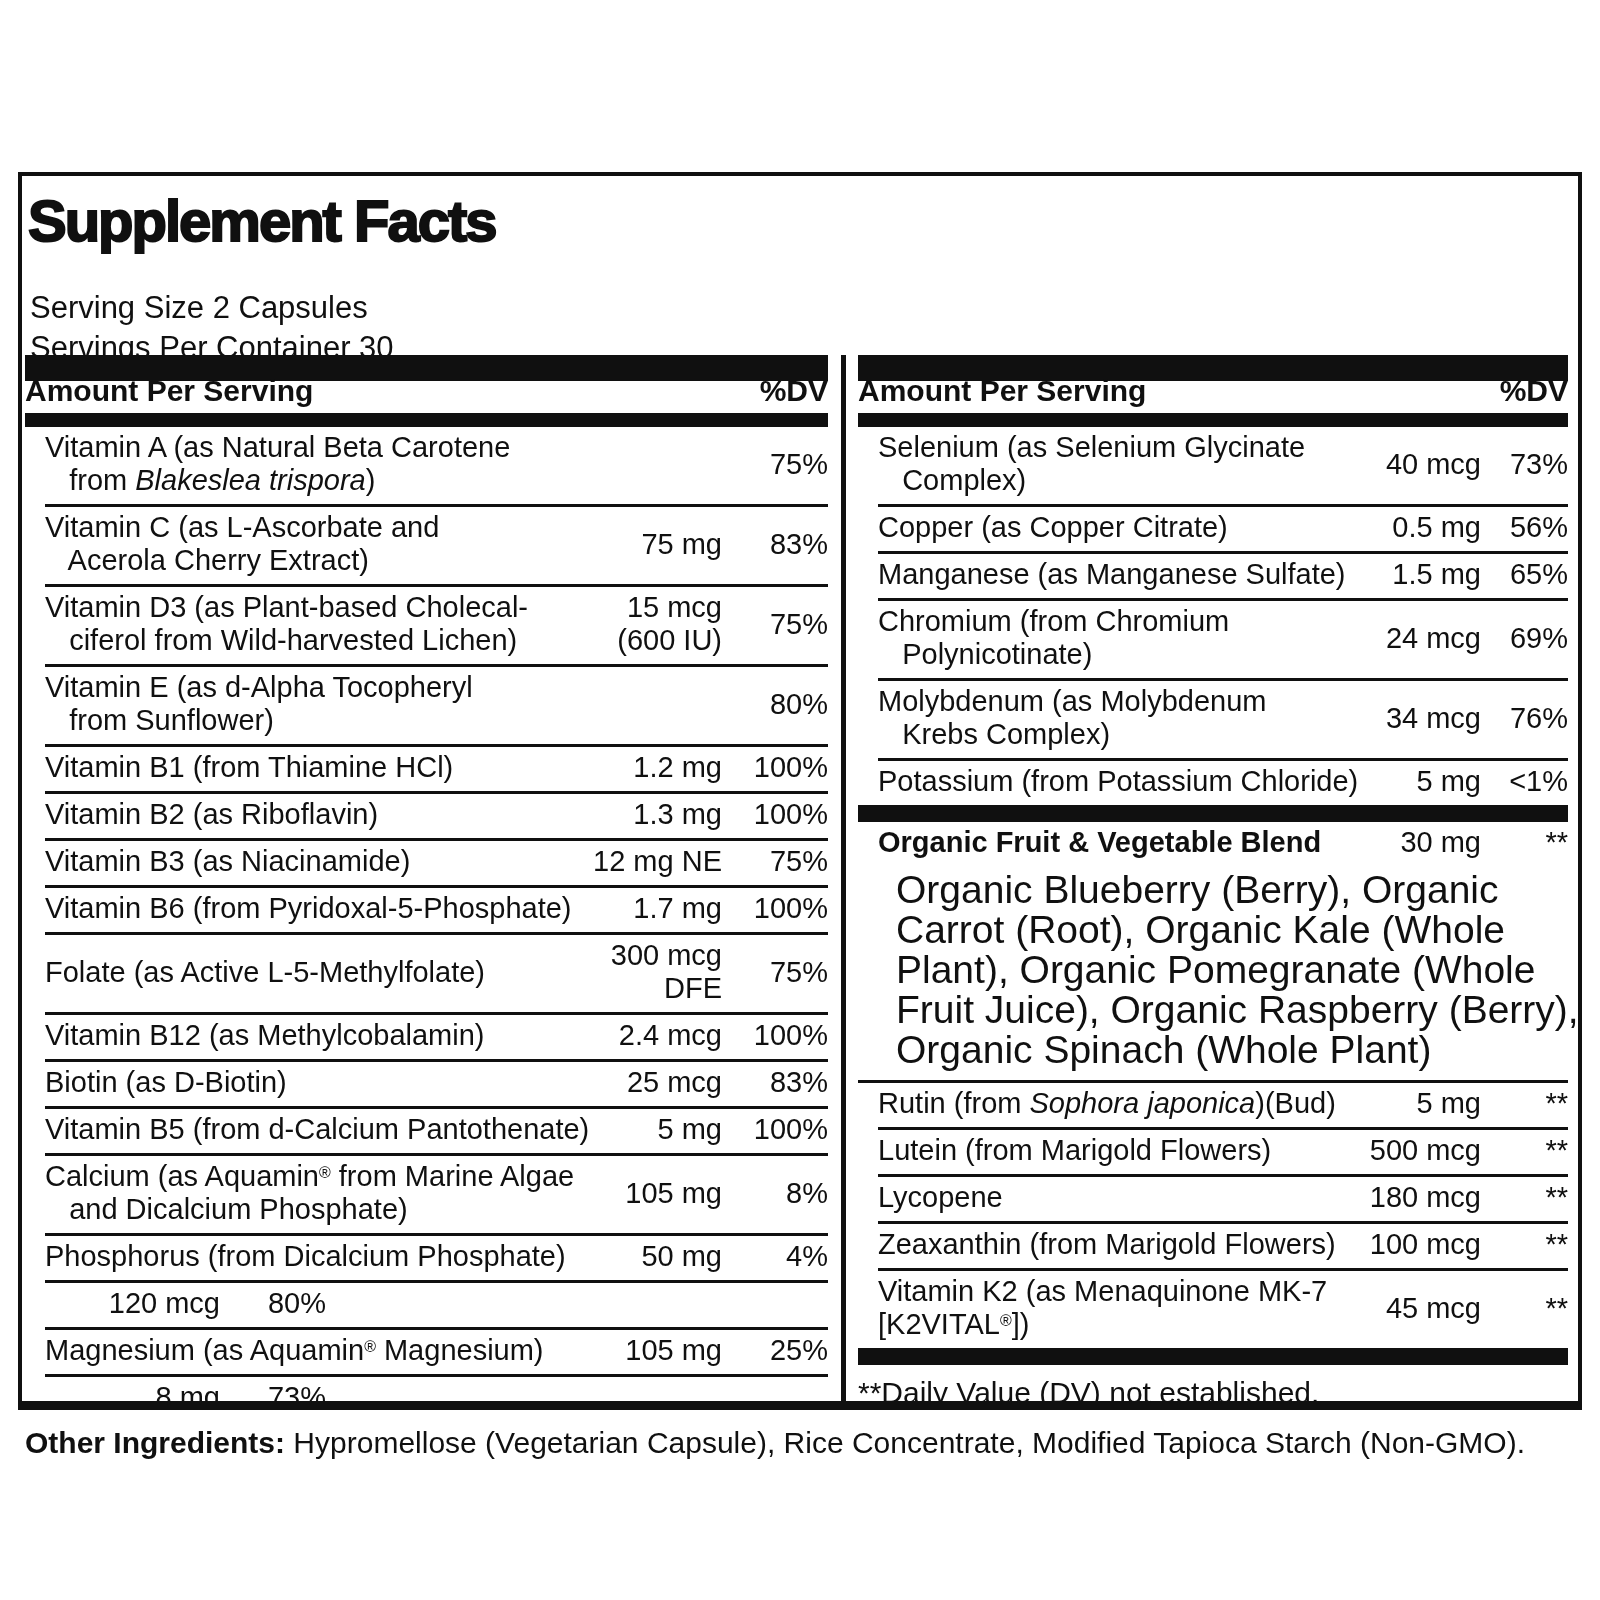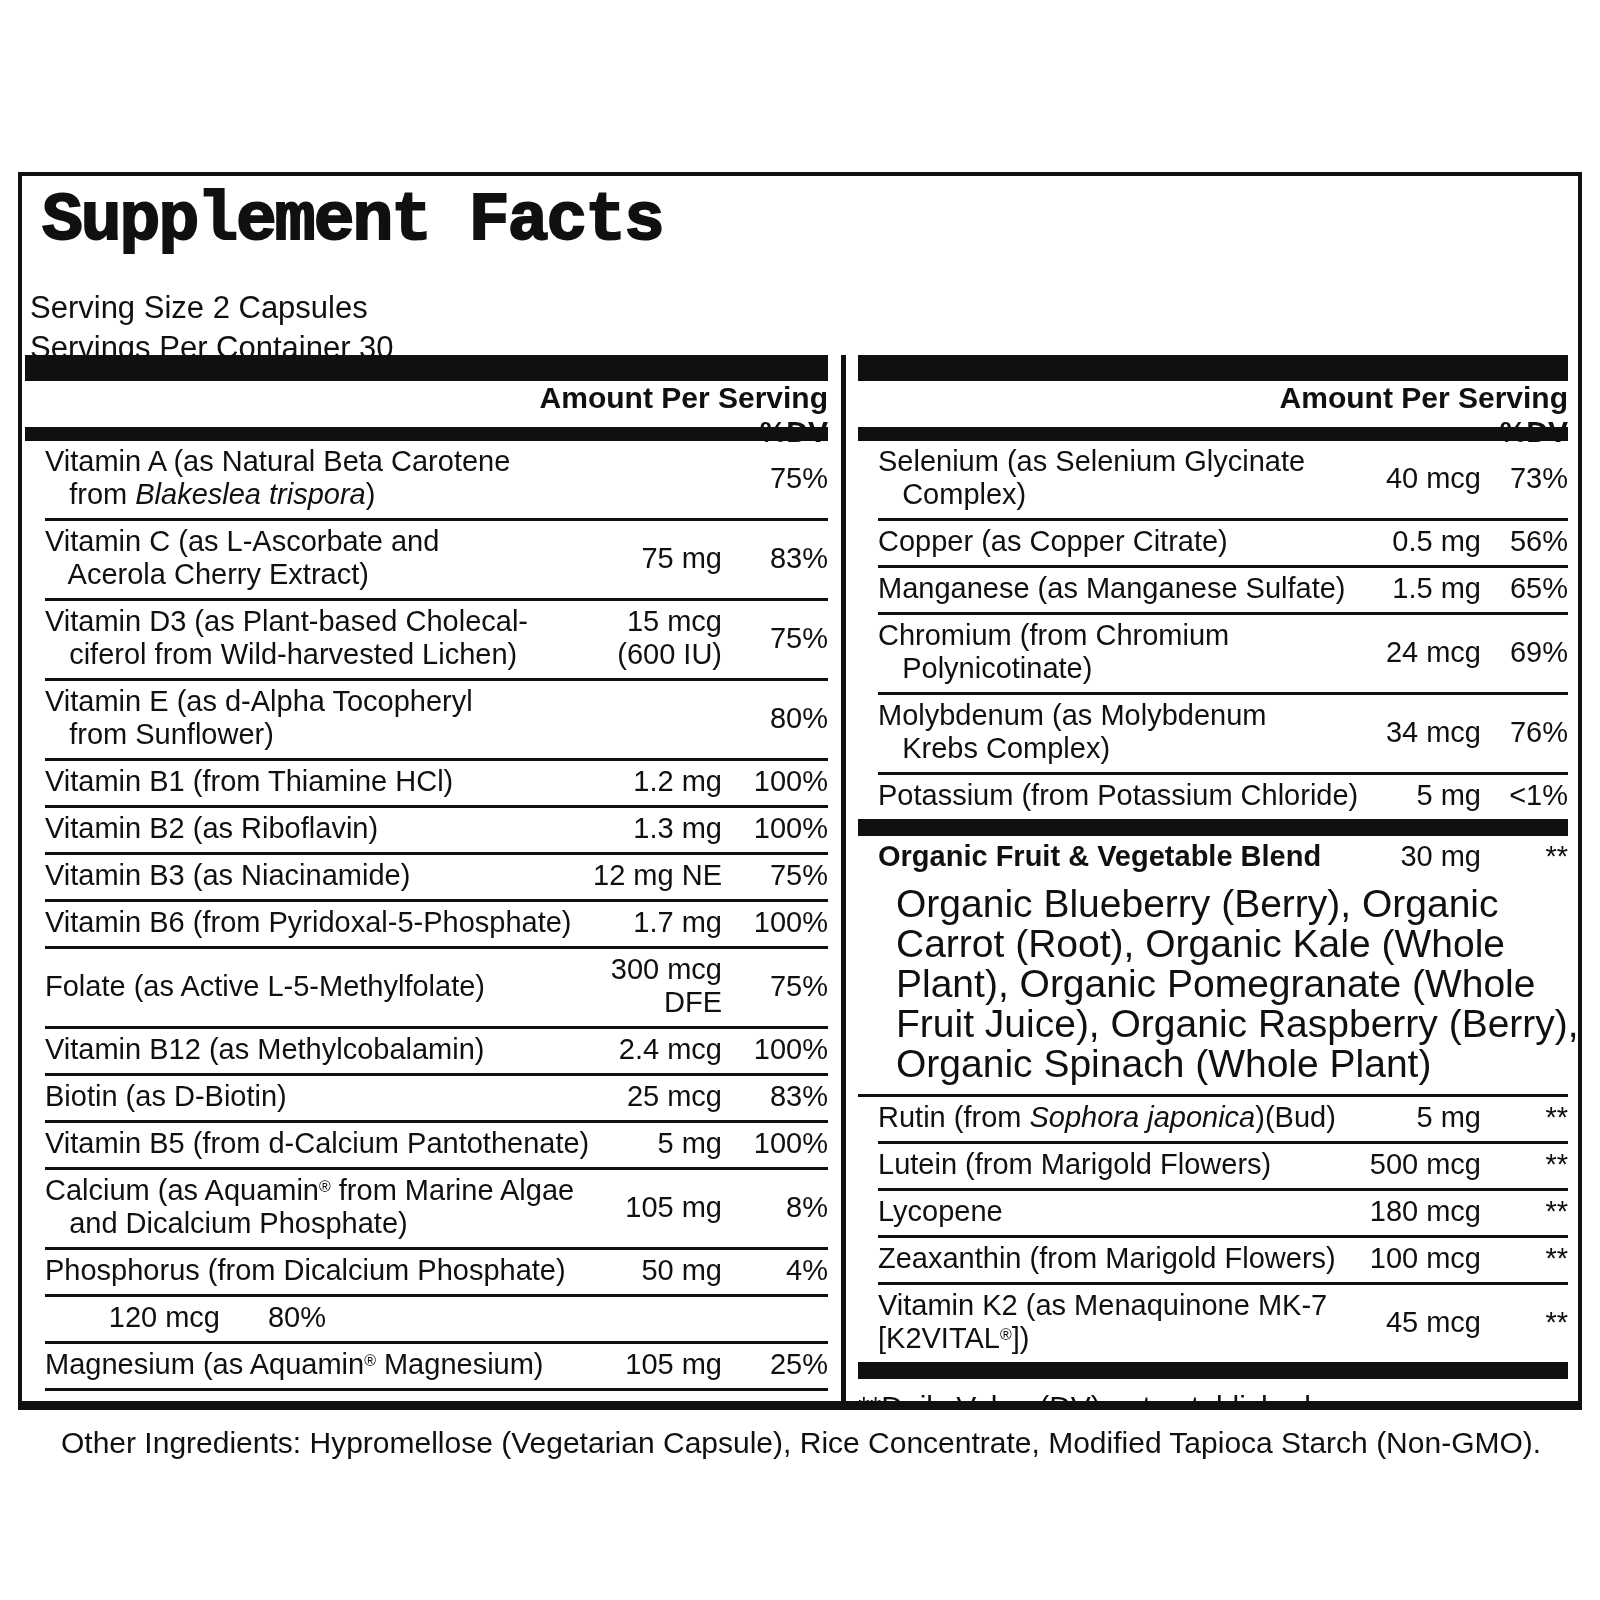--- a/index.html
+++ b/index.html
@@ -7,34 +7,34 @@
     width:1600px;height:1600px;position:relative;
     font-family:"Liberation Sans","DejaVu Sans",sans-serif;
     color:#101010;
   }
   .panel{
     position:absolute;left:18px;top:172px;width:1564px;height:1238px;
     border:4px solid #101010;border-bottom-width:9px;
     box-sizing:border-box;overflow:hidden;background:#fff;
   }
   .title{
-    margin:2px 0 0 20px;
-    font-size:68px;font-weight:bold;letter-spacing:-2px;line-height:86px;font-family:Liberation Mono, monospace;
+    margin:2px 0 0 6px;
+    font-size:58px;font-weight:bold;letter-spacing:-2px;line-height:86px;
     -webkit-text-stroke:2px #101010;
   }
   .serving{margin:24px 0 0 8px;font-size:31px;line-height:40px;}
   .col{position:absolute;top:179px;}
   .col-left{left:3px;width:803px;}
   .col-right{left:836px;width:710px;}
   .divider{position:absolute;left:819px;top:179px;width:5px;height:1046px;background:#101010;}
   .topbar{height:26px;background:#101010;}
   .colhead{
     display:flex;justify-content:space-between;align-items:flex-end;
-    height:60px;box-sizing:border-box;border-bottom:14px solid #101010;
-    font-size:30px;font-weight:bold;padding-bottom:5px;flex-direction:column;
+    height:46px;box-sizing:border-box;border-bottom:14px solid #101010;
+    font-size:30px;font-weight:bold;padding-bottom:5px;
   }
   .row{
     display:flex;align-items:center;
     border-bottom:3px solid #101010;
     padding:4px 0 7px;font-size:29px;line-height:33px;margin-left:20px;
   }
   .row.nb{border-bottom:none;}
   .col-left .row:last-child{border-bottom:none;}
   .cell-name{flex:1 1 auto;min-width:0;white-space:pre;}
   .cell-amt{flex:0 0 auto;text-align:right;white-space:pre;}
@@ -49,21 +49,21 @@
     white-space:pre;border-bottom:3px solid #101010;
   }
   .foot{font-size:30px;line-height:36px;padding:10px 0 6px;}
   .it{font-style:italic;}
   .bld{font-weight:bold;}
   .rsup{font-size:0.55em;position:relative;top:-0.5em;line-height:0;}
   .other{
     position:absolute;left:25px;top:1424px;width:1555px;
     font-size:30px;line-height:38px;white-space:pre;
   }
-  .other .lbl{font-weight:normal;margin-left:36px;}
+  .other .lbl{font-weight:bold;}
 </style>
 </head>
 <body>
 
 <div class="panel">
   <div class="title">Supplement Facts</div>
   <div class="serving">
     <div>Serving Size 2 Capsules</div>
     <div>Servings Per Container 30</div>
   </div>

